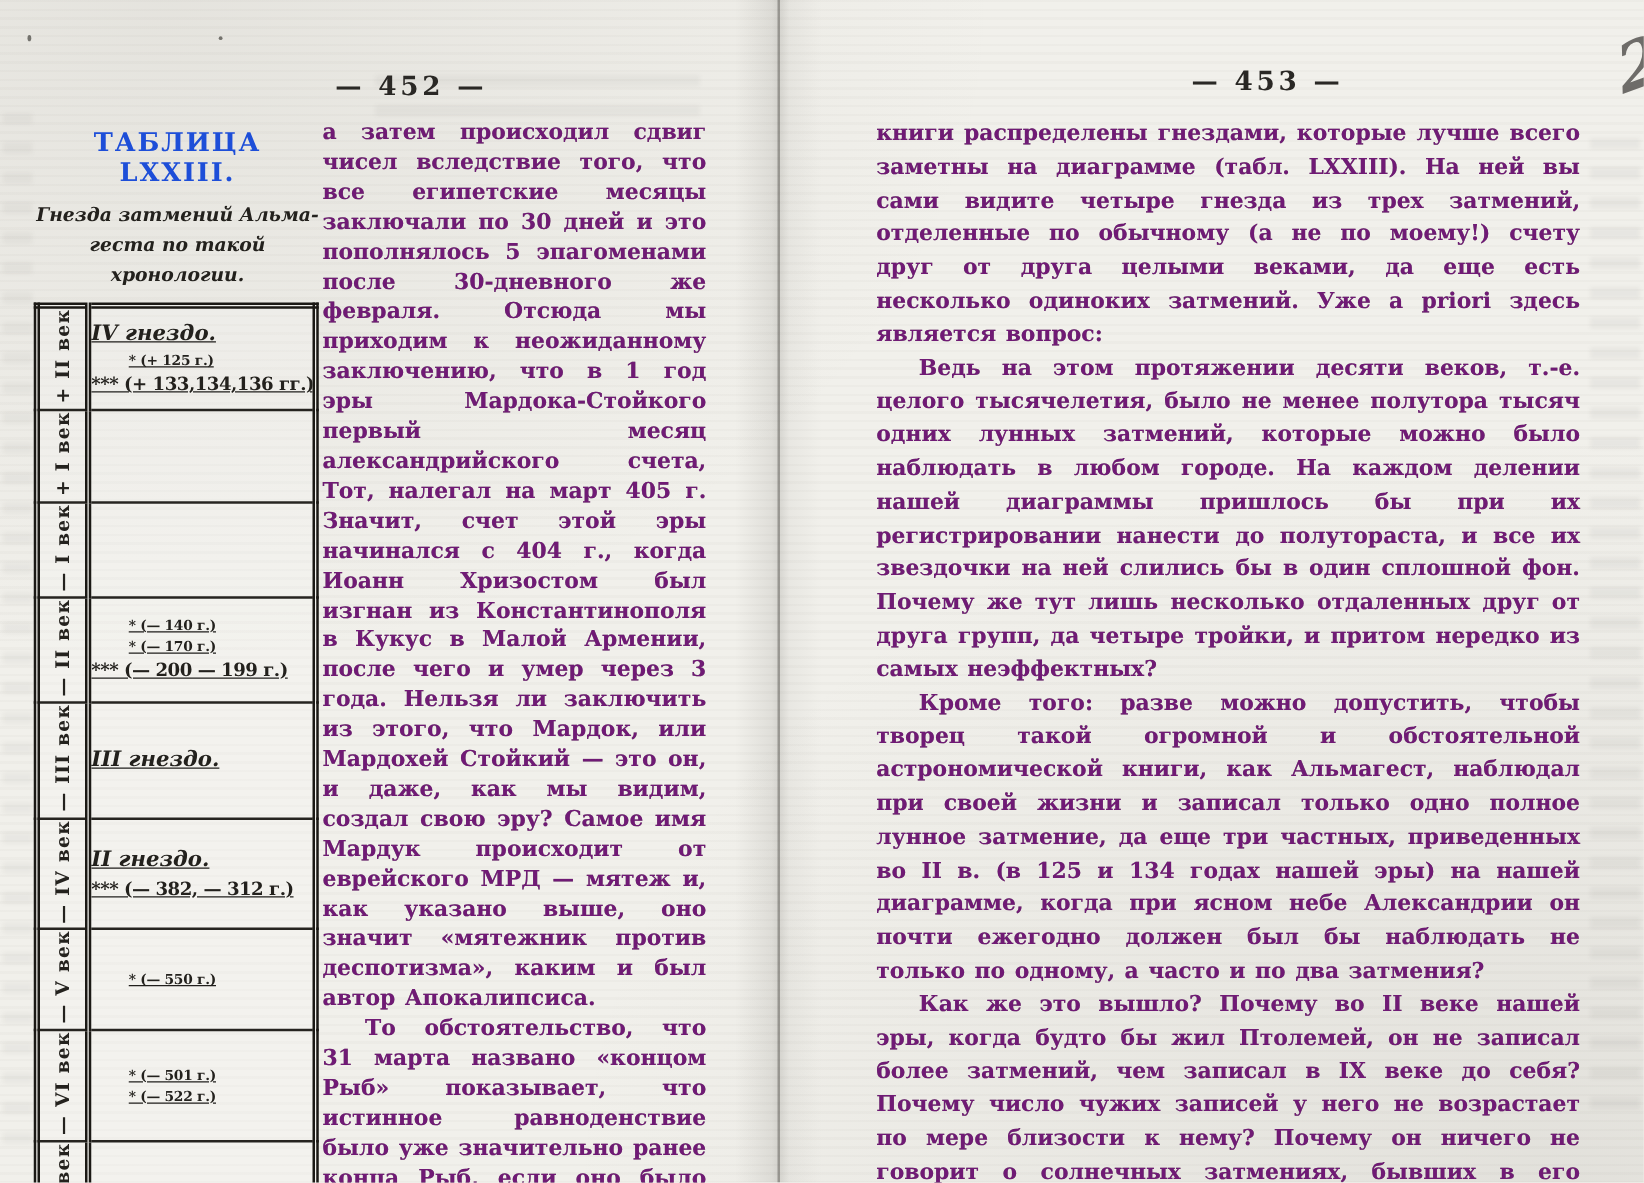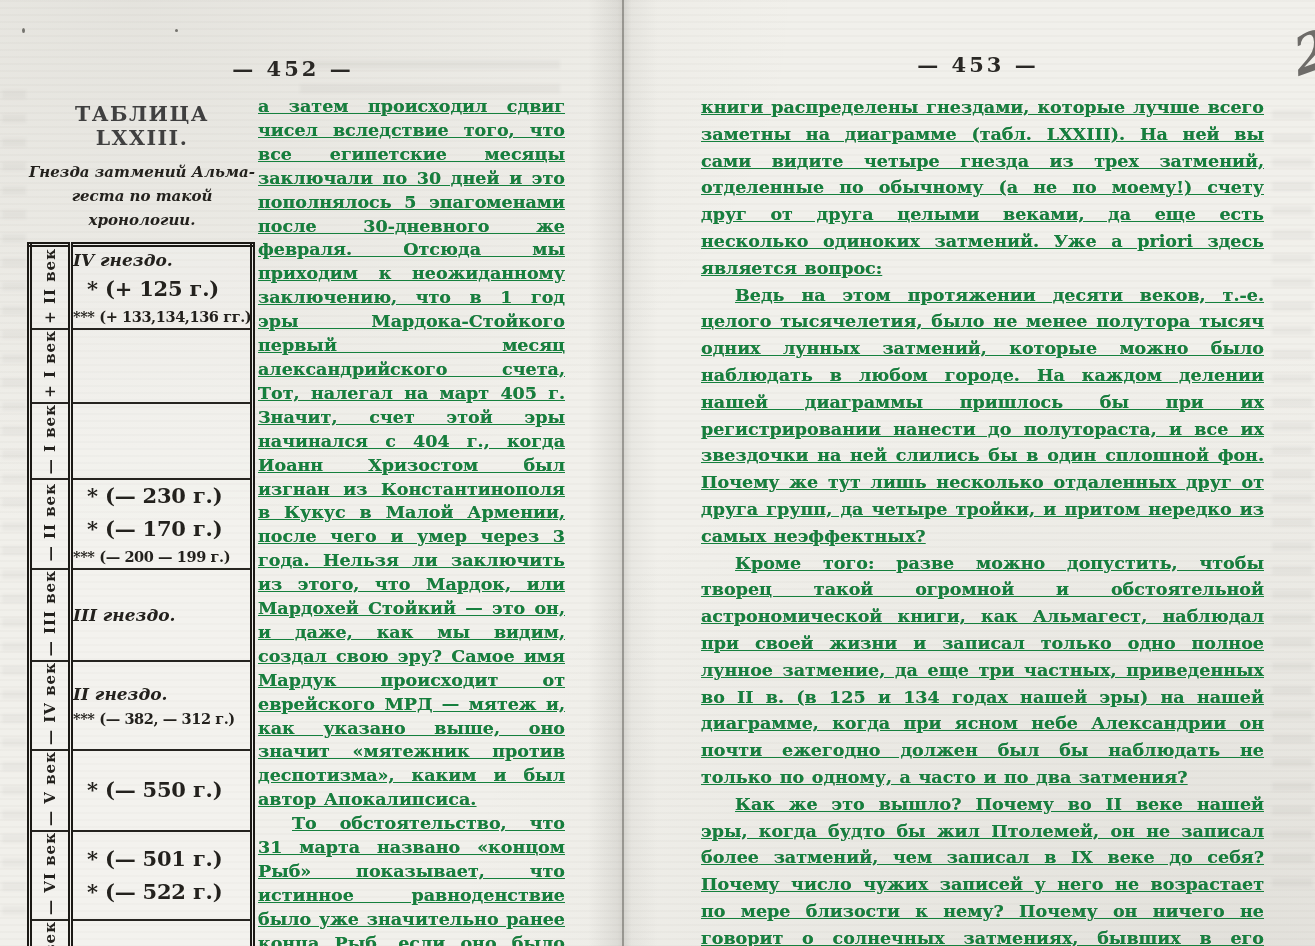--- a/index.html
+++ b/index.html
@@ -30,65 +30,64 @@
     position:absolute;pointer-events:none;opacity:.55;
     background:repeating-linear-gradient(180deg, rgba(95,92,88,0.10) 0 9px, transparent 9px 24px);
     filter:blur(1.6px);
   }
   .page{position:absolute;top:0;height:946px;}
   #page-left{left:0;width:622px;}
   #page-right{left:622px;width:765px;}
 
   .page-number{
     position:absolute;text-align:center;
-    font-size:21px;font-weight:bold;letter-spacing:3px;color:#2a2825;
+    font-size:21px;font-weight:bold;letter-spacing:3px;color:#2a2825;padding-left:36px;
   }
   #hdr-left{top:56px;left:0;width:586px;}
   #hdr-right{top:52px;left:66px;width:580px;}
 
   
   .tablecol{position:absolute;left:27px;top:102px;width:230px;}
   .table-title{
     font-size:20.5px;font-weight:bold;letter-spacing:1.5px;text-align:center;
-    color:#404040;margin:0 0 10px 0;
+    color:#1d4ed8;margin:0 0 10px 0;
   }
   .table-subtitle{
     font-size:15px;font-weight:bold;font-style:italic;line-height:24px;
     text-align:center;margin:0 0 10px 0;color:#23211d;
   }
   table.ecl{
     border-collapse:collapse;width:228px;table-layout:fixed;
     border:5px double #1b1915;background:rgba(255,255,255,0.18);
   }
-  table.ecl td{padding:0;vertical-align:middle;}
+  table.ecl td{padding:0;vertical-align:middle;text-decoration:underline;}
   td.c-century{
     width:36px;text-align:center;
   }
   td.c-content{
     border-left:5px double #1b1915;padding:2px 2px 2px 8px;overflow:hidden;
   }
   tr.ecl-row + tr.ecl-row td{border-top:2px solid #262420;}
   .century{
     display:inline-block;
     writing-mode:vertical-rl;transform:rotate(180deg);
     font-weight:bold;font-size:15px;letter-spacing:1px;color:#24221e;
     white-space:nowrap;
   }
   .tline{white-space:nowrap;line-height:1.55;color:#23211d;}
   .tline.nest{font-weight:bold;font-style:italic;font-size:17px;}
-  .tline.ecl1{font-weight:bold;font-size:21px;padding-left:14px;letter-spacing:-0.2px;}
+  .tline.ecl1{font-weight:bold;font-size:11px;padding-left:30px;letter-spacing:-0.2px;}
   .tline.ecl3{font-weight:bold;font-size:14.5px;letter-spacing:-0.4px;}
   .r0{height:66px}.r1{height:67px}.r2{height:67px}.r3{height:78px}.r4{height:68px}
   .r5{height:74px}.r6{height:71px}.r7{height:83px}.r8{height:69px}
 
   
   .textcol p{
-    margin:0;text-align:justify;font-weight:bold;color:#15803d;
+    margin:0;text-align:justify;font-weight:bold;color:#701a75;
     text-shadow:0 0 0.5px rgba(20,18,15,0.45);
-    text-decoration:underline;
   }
   #col-452{position:absolute;left:258px;top:95px;width:307px;}
   #col-452 p{font-size:17.5px;line-height:23.9px;word-spacing:1.5px;}
   #col-453{position:absolute;left:79px;top:94px;width:563px;}
   #col-453 p{font-size:17.5px;line-height:26.8px;word-spacing:1.5px;}
   p.ind{text-indent:34px;}
 
   .handwritten{
     position:absolute;top:12px;right:4px;
     font-size:52px;font-style:italic;font-weight:bold;color:#4e4c49;
@@ -135,21 +134,21 @@
           <td class="c-century"><span class="century">+ I век</span></td>
           <td class="c-content"></td>
         </tr>
         <tr class="ecl-row r2">
           <td class="c-century"><span class="century">— I век</span></td>
           <td class="c-content"></td>
         </tr>
         <tr class="ecl-row r3">
           <td class="c-century"><span class="century">— II век</span></td>
           <td class="c-content">
-            <div class="tline ecl1">* (— 230 г.)</div>
+            <div class="tline ecl1">* (— 140 г.)</div>
             <div class="tline ecl1">* (— 170 г.)</div>
             <div class="tline ecl3">*** (— 200 — 199 г.)</div>
           </td>
         </tr>
         <tr class="ecl-row r4">
           <td class="c-century"><span class="century">— III век</span></td>
           <td class="c-content">
             <div class="tline nest">III гнездо.</div>
           </td>
         </tr>

